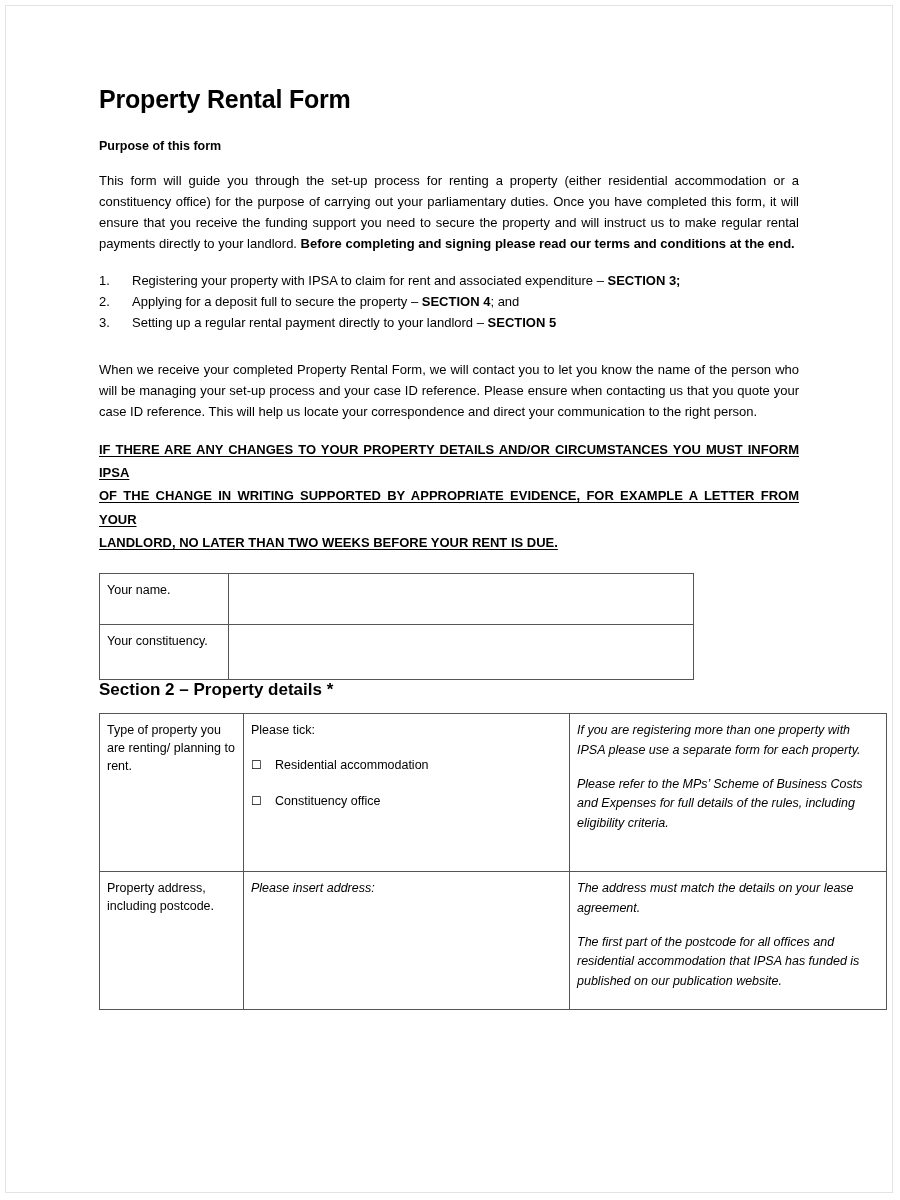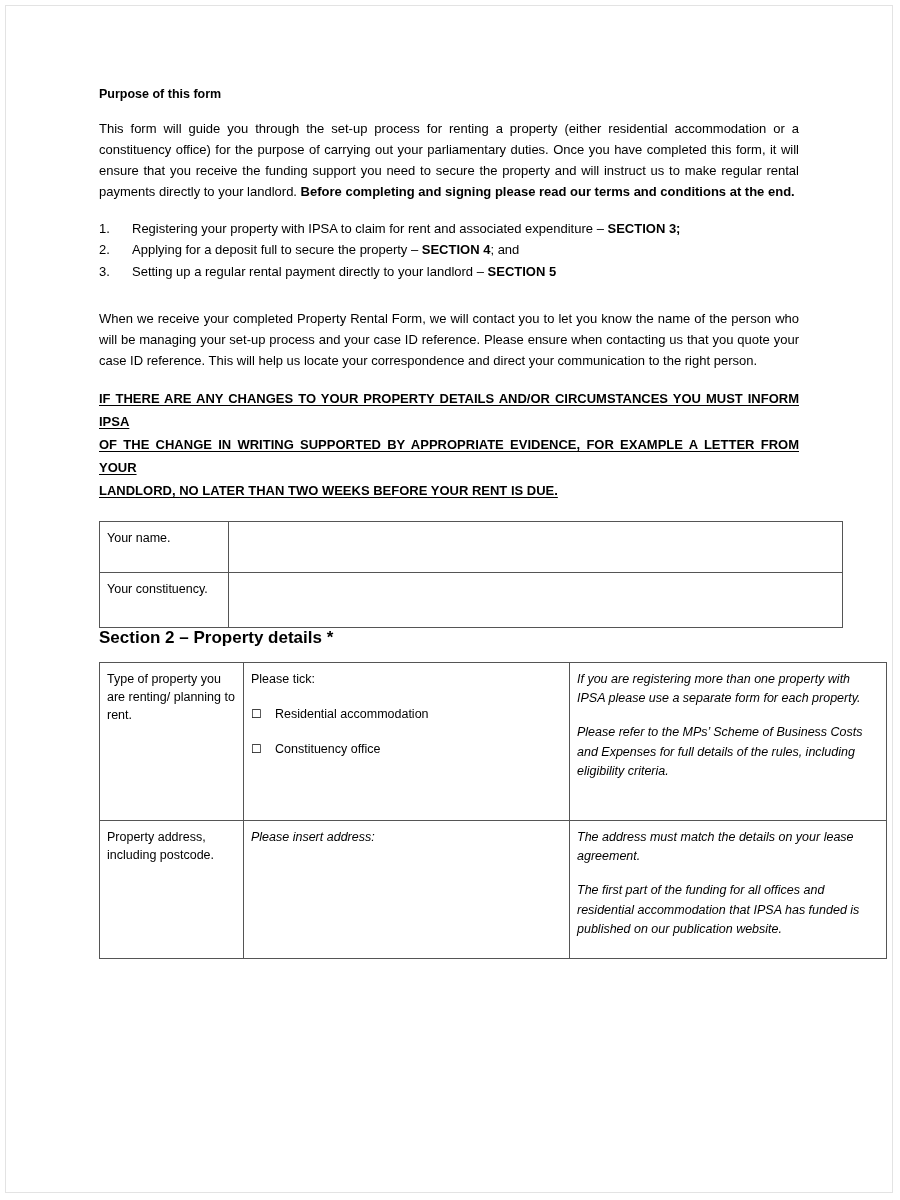--- a/index.html
+++ b/index.html
@@ -130,21 +130,21 @@
     margin: 0;
   }
   table.form-table td {
     border: 1px solid #555555;
     vertical-align: top;
     padding: 7px 8px 7px 7px;
     line-height: 1.45;
   }
 
   
-  table.sec1 { width: 744px; }
+  table.sec1 { width: 595px; }
   table.sec1 .c1 { width: 113px; }
   table.sec1 tr.r1 td { height: 36px; }
   table.sec1 tr.r2 td { height: 40px; }
 
   
   table.sec2 { width: 741px; }
   table.sec2 .c1 { width: 128px; }
   table.sec2 .c2 { width: 310px; }
   table.sec2 .c3 { width: 301px; }
 
@@ -182,20 +182,21 @@
 
   table.sec2 tr.row-type td { height: 143px; }
   table.sec2 tr.row-addr td { height: 123px; }
 </style>
 </head>
 <body>
 
 <div class="page">
   <div class="content">
 
+    <h1 class="doc-title">Property Rental Form</h1>
 
     <div class="purpose-label">Purpose of this form</div>
 
     <p class="body-text intro-para"><span>This form will guide you through the set-up process for renting a property (either residential accommodation or a constituency office) for the purpose of carrying out your parliamentary duties. Once you have completed this form, it will ensure that you receive the funding support you need to secure the property and will instruct us to make regular rental payments directly to your landlord. </span><b>Before completing and signing please read our terms and conditions at the end.</b></p>
 
 
     <ol class="covers-list">
       <li>
         <span class="num">1.</span><span>Registering your property with IPSA to claim for rent and associated expenditure – </span><b>SECTION 3;</b><span></span>
       </li>
@@ -252,20 +253,20 @@
           <div class="note-para">Please refer to the MPs’ Scheme of Business Costs and Expenses for full details of the rules, including eligibility criteria.</div>
         </td>
       </tr>
       <tr class="row-addr">
         <td class="c1">Property address, including postcode.</td>
         <td class="c2 italic-note">
           <div>Please insert address:</div>
         </td>
         <td class="c3 italic-note">
           <div class="note-para">The address must match the details on your lease agreement.</div>
-          <div class="note-para">The first part of the funding for all offices and residential accommodation that IPSA has funded is published on our publication website.</div>
+          <div class="note-para">The first part of the postcode for all offices and residential accommodation that IPSA has funded is published on our publication website.</div>
         </td>
       </tr>
     </tbody>
       </table>
 
   </div>
 </div>
 
 </body></html>

